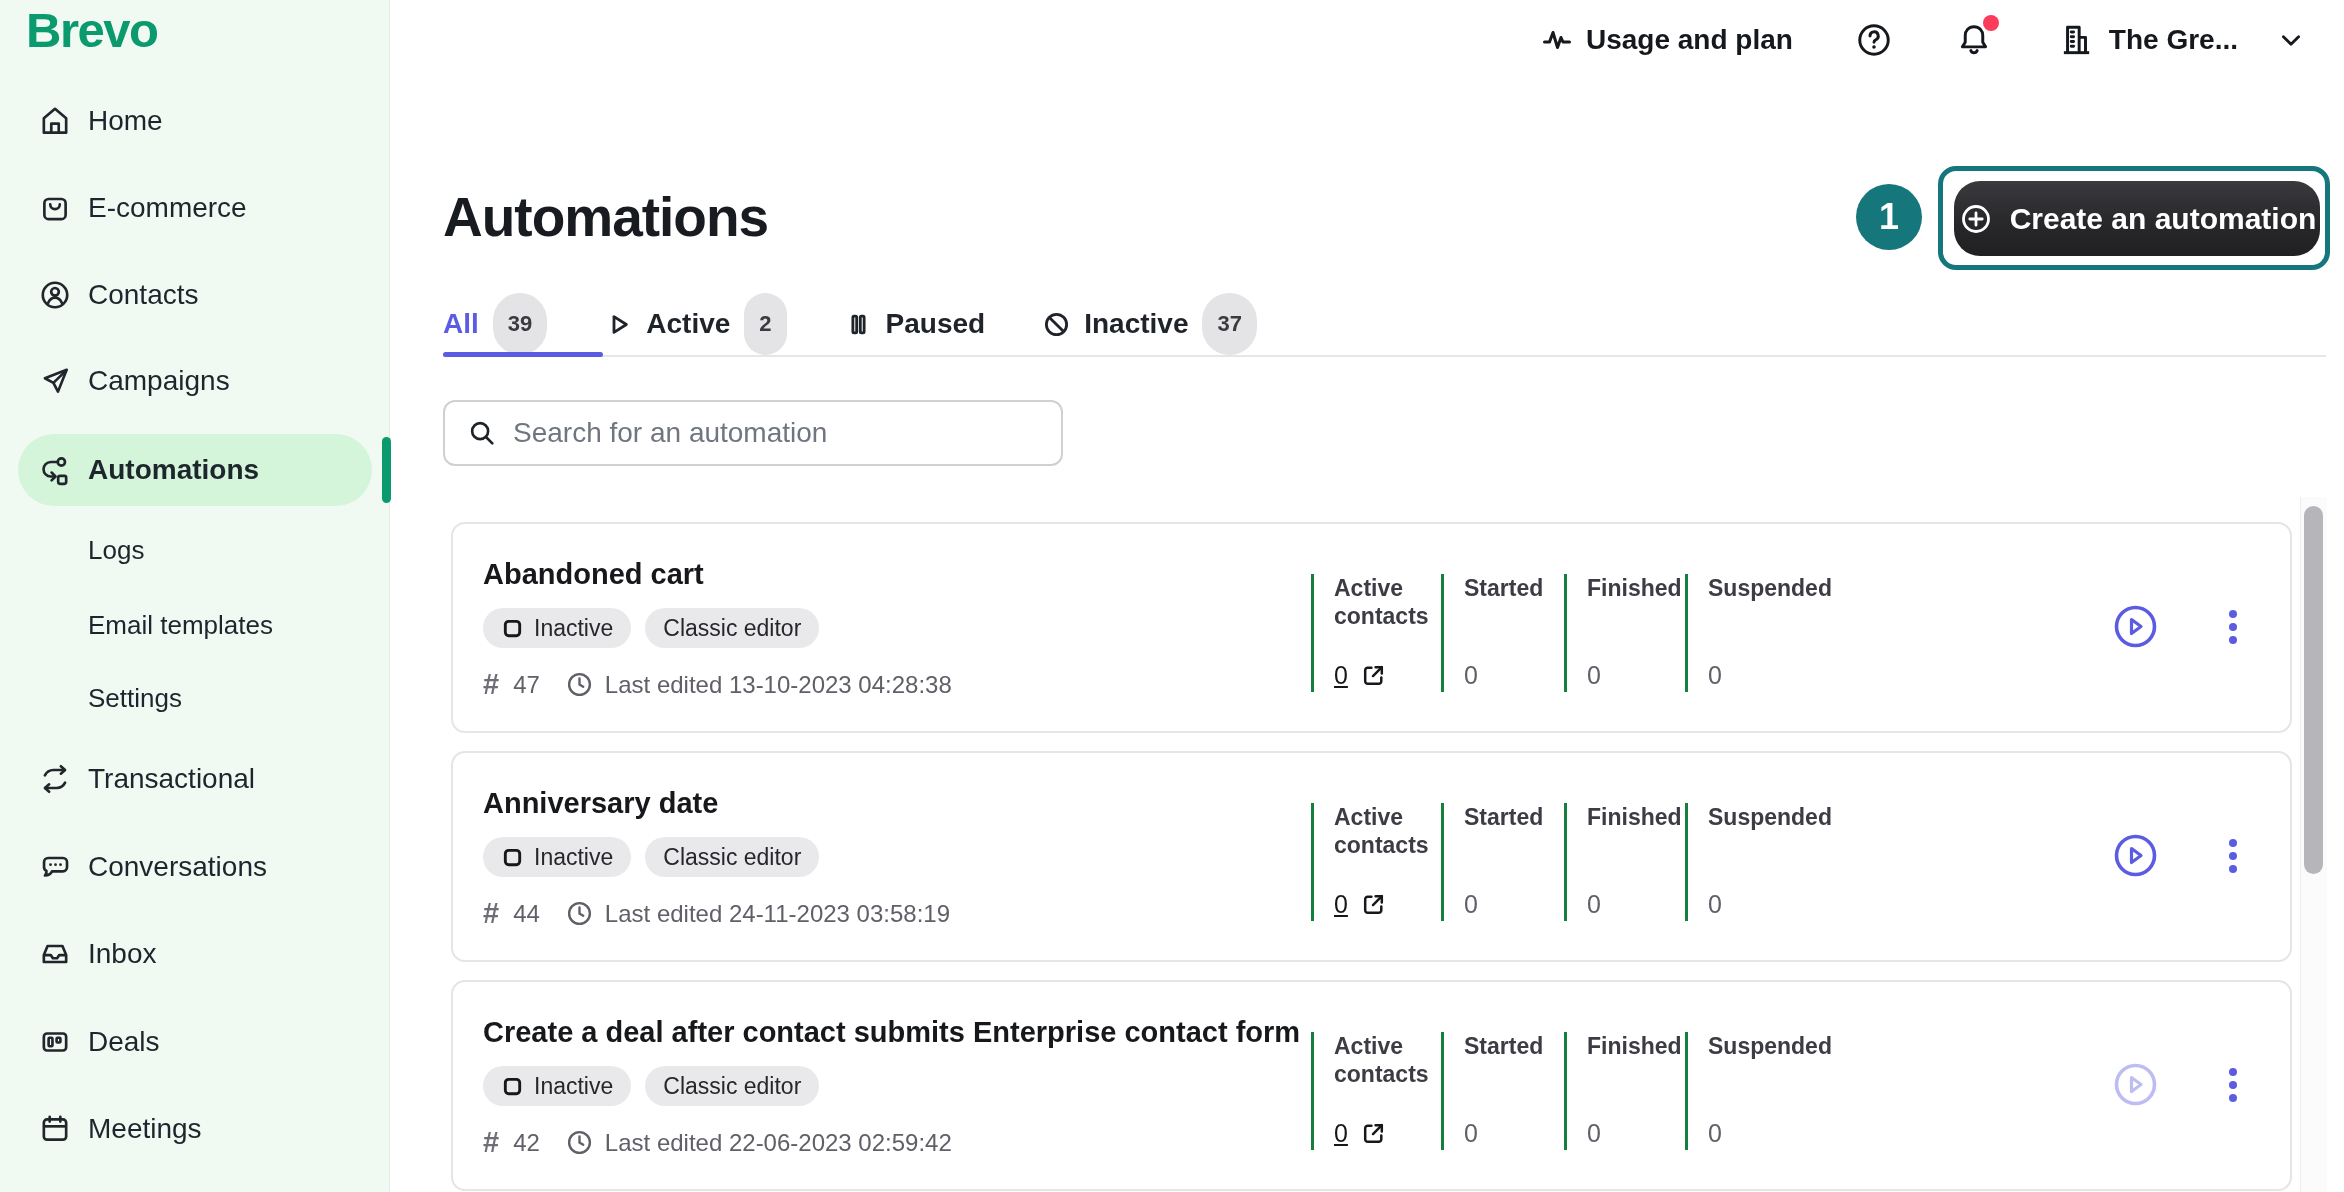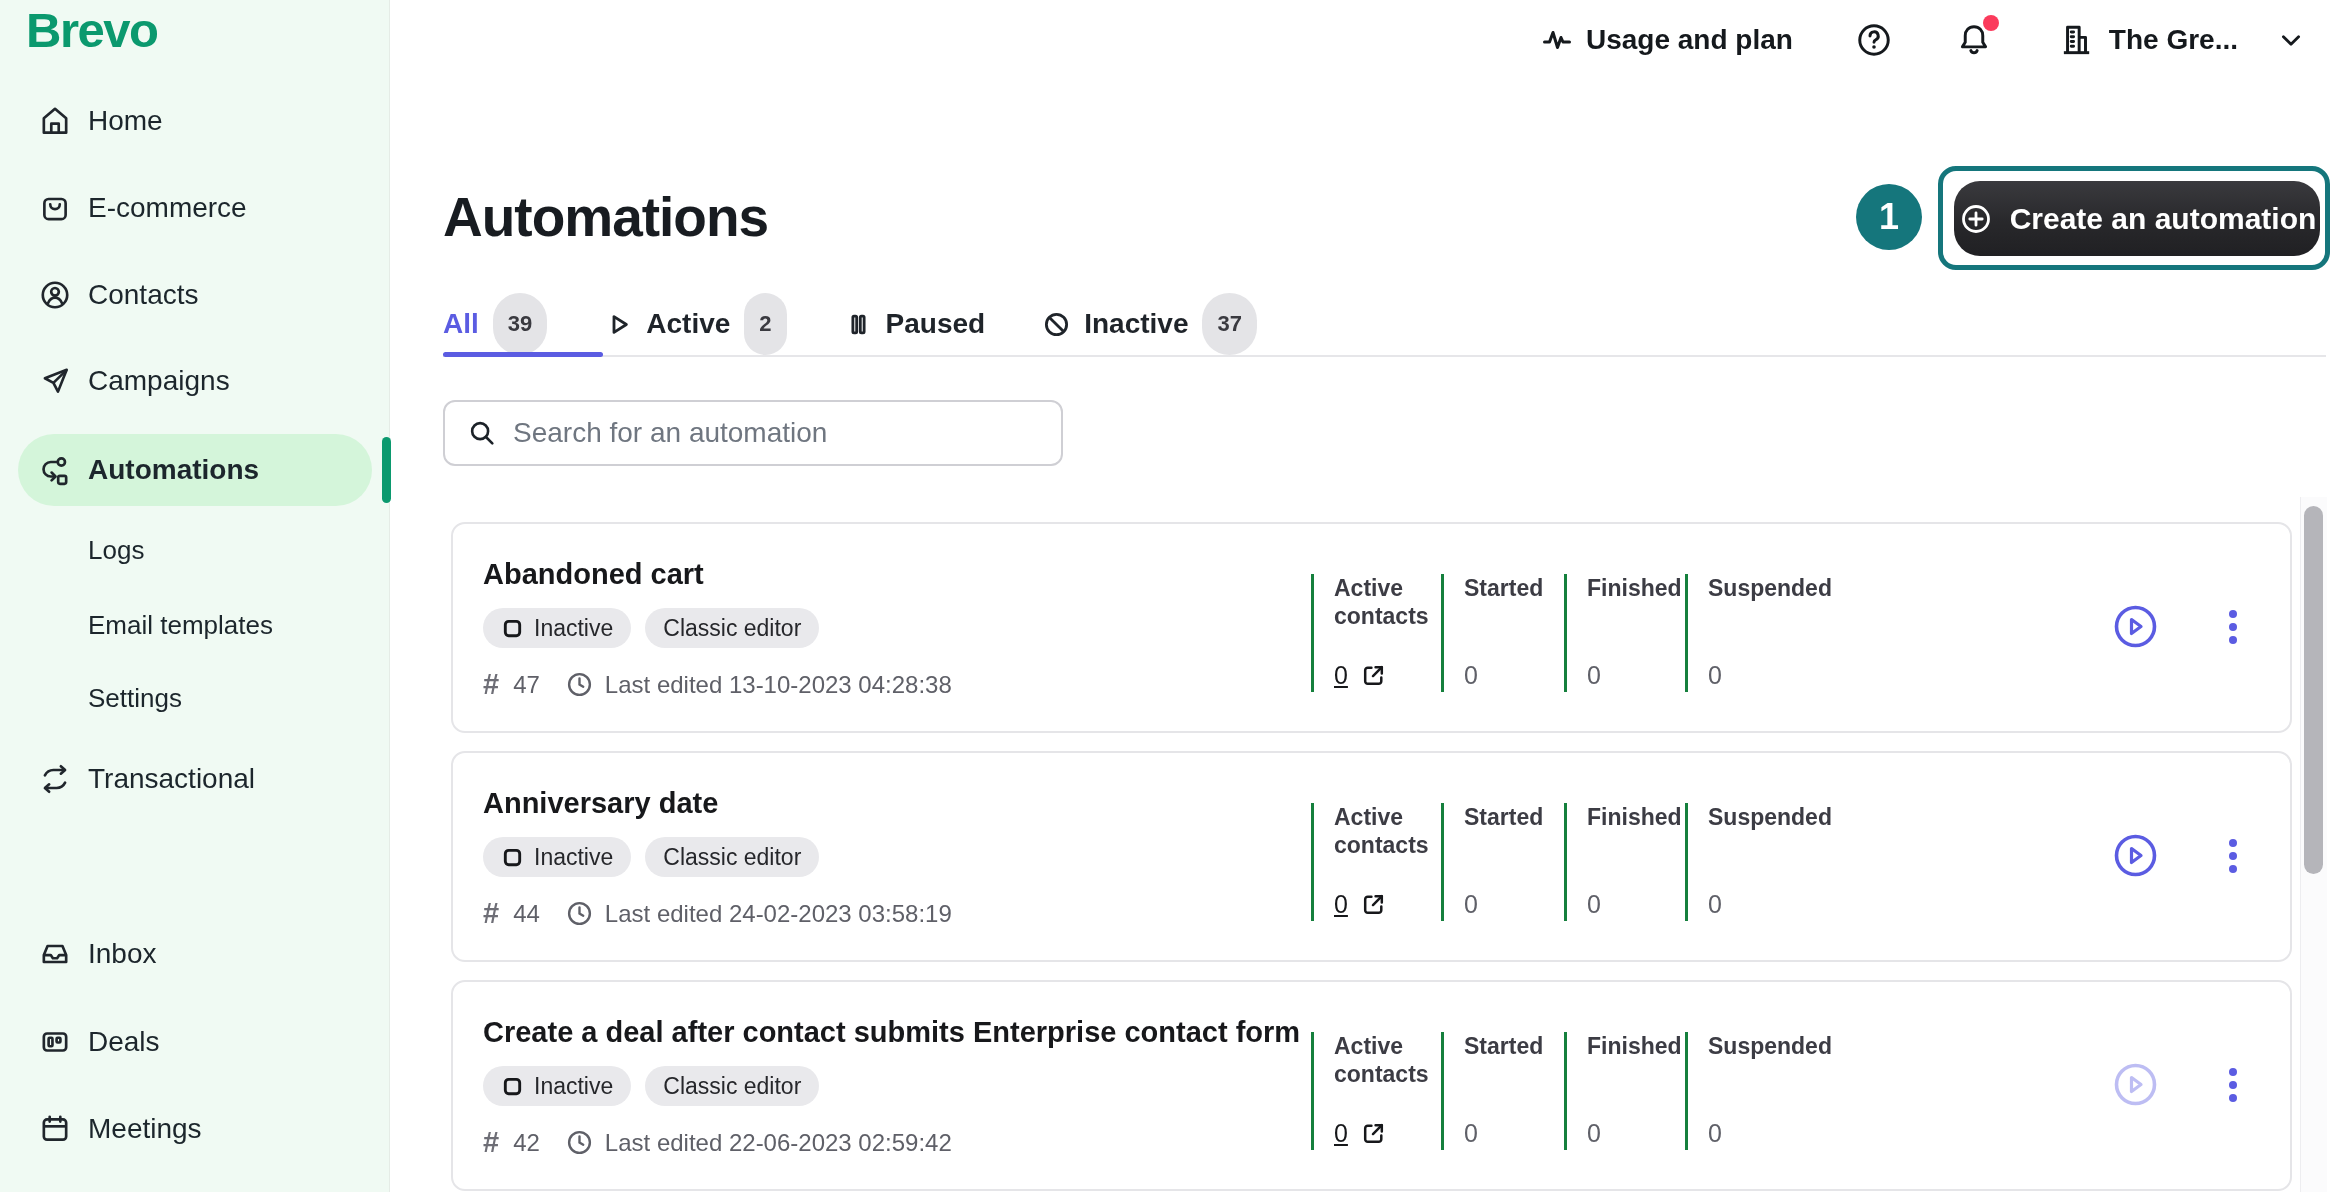--- a/index.html
+++ b/index.html
@@ -205,20 +205,31 @@
       <svg viewBox="0 0 32 32" width="34" height="34" fill="none" stroke="#20262c" stroke-width="2.5" stroke-linecap="round" stroke-linejoin="round">
           <path d="M6.5 12.5c1.5-3 4.5-5 8-5H25"></path>
           <path d="m21.5 4 4 3.5-4 3.5"></path>
           <path d="M25.5 19.5c-1.5 3-4.5 5-8 5H7"></path>
           <path d="m10.5 28-4-3.5 4-3.5"></path>
         </svg>
     </span>
     <span>Transactional</span>
   </div>
 
+  <div class="nav-item" style="top:831px">
+    <span class="nicon">
+      <svg viewBox="0 0 32 32" width="34" height="34" fill="none" stroke="#20262c" stroke-width="2.5" stroke-linejoin="round">
+          <path d="M9.5 7.5h14a3.8 3.8 0 0 1 3.8 3.8v5a3.8 3.8 0 0 1-3.8 3.8H13.2c-1.1 2.3-3.2 3.7-6.7 3.9 1.2-1.4 1.7-2.8 1.5-4.3a3.8 3.8 0 0 1-2.3-3.4v-5A3.8 3.8 0 0 1 9.5 7.5z"></path>
+          <circle cx="11.8" cy="13.8" r="1.3" fill="#20262c" stroke="none"></circle>
+          <circle cx="16.5" cy="13.8" r="1.3" fill="#20262c" stroke="none"></circle>
+          <circle cx="21.2" cy="13.8" r="1.3" fill="#20262c" stroke="none"></circle>
+        </svg>
+    </span>
+    <span>Conversations</span>
+  </div>
 
   <div class="nav-item" style="top:918px">
     <span class="nicon">
       <svg viewBox="0 0 32 32" width="34" height="34" fill="none" stroke="#20262c" stroke-width="2.5" stroke-linejoin="round">
           <path d="M9 8.5h14L26.5 17v6.5h-21V17z"></path>
           <path d="M5.5 17h6.5l2 3h4l2-3h6.5"></path>
         </svg>
     </span>
     <span>Inbox</span>
   </div>
@@ -434,21 +445,21 @@
     </div>
     <div class="meta">
       <span class="hash">#</span>
       <span>44</span>
       <span class="clock">
         <svg viewBox="0 0 26 26" width="27" height="27" fill="none" stroke="#5f6068" stroke-width="2.3" stroke-linecap="round">
             <circle cx="13" cy="13" r="10"></circle>
             <path d="M13 7.2V13l3.6 2.1"></path>
           </svg>
       </span>
-      <span>Last edited 24-02-2023 03:58:19</span>
+      <span>Last edited 24-11-2023 03:58:19</span>
     </div>
     <div class="stats">
       <div class="stat-col w1">
         <div class="sh">Active contacts</div>
         <div class="sv contact-link">
           <a>0</a>
           <span>
             <svg viewBox="0 0 26 26" width="27" height="27" fill="none" stroke="#17181b" stroke-width="2.4" stroke-linecap="round" stroke-linejoin="round">
                 <path d="M11 5.5H7.5A2.5 2.5 0 0 0 5 8v10.5A2.5 2.5 0 0 0 7.5 21H18a2.5 2.5 0 0 0 2.5-2.5V15"></path>
                 <path d="M15 5h6v6"></path>

